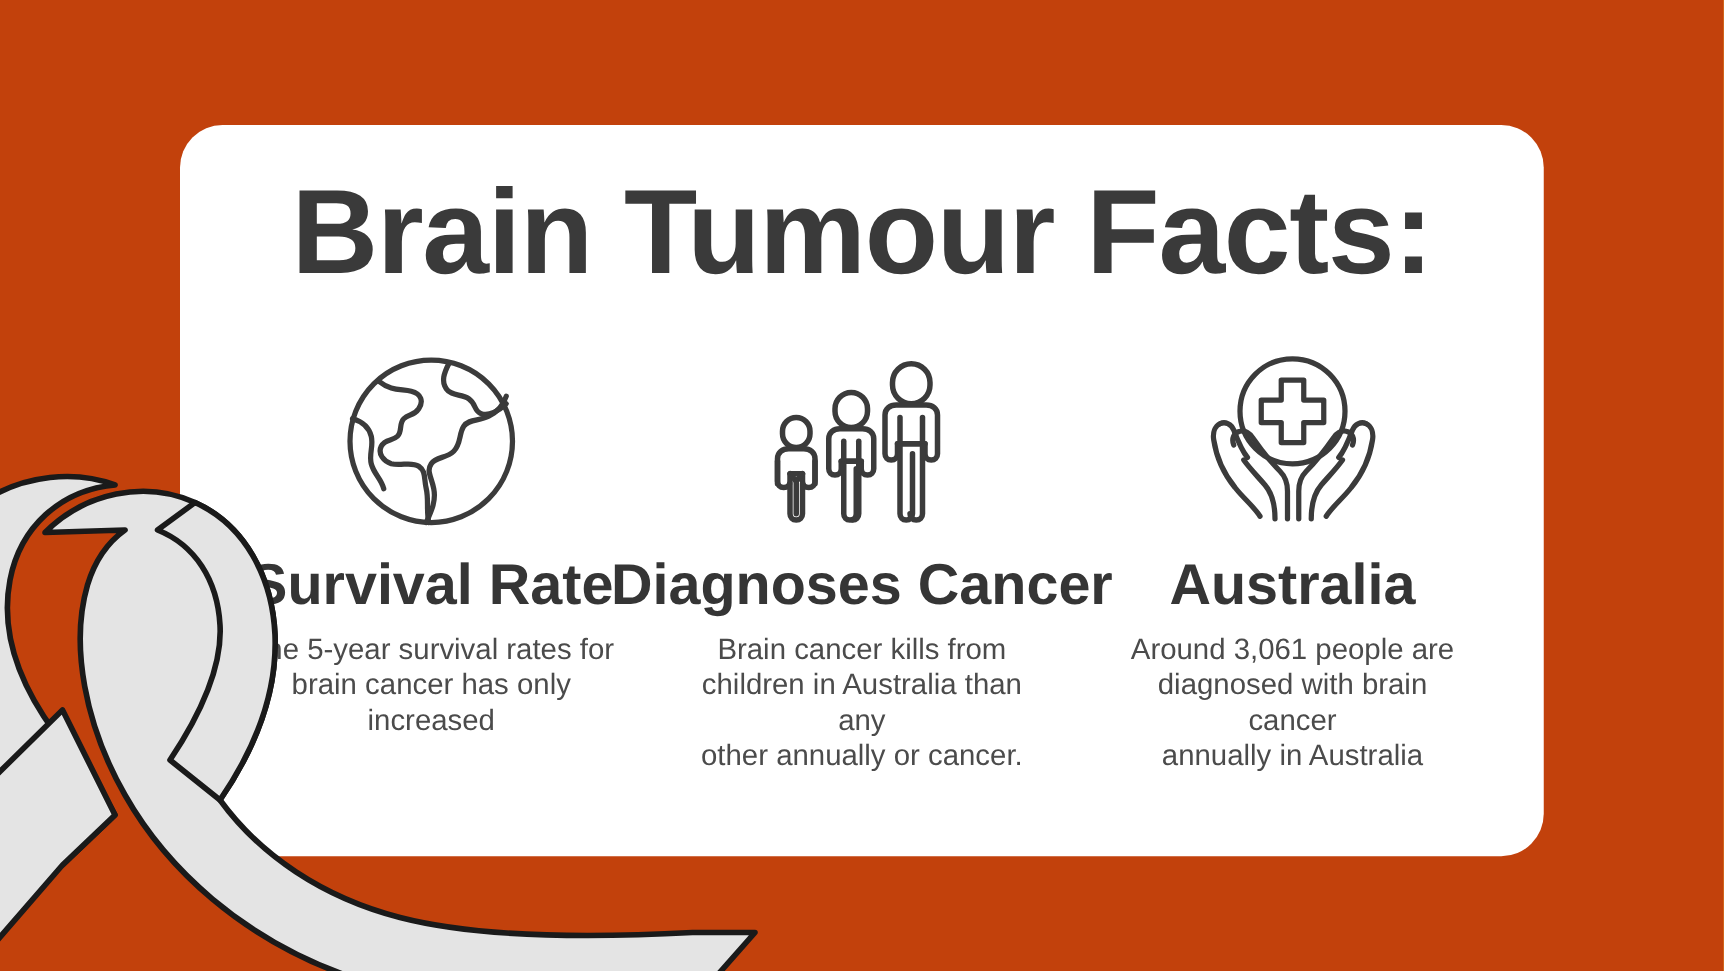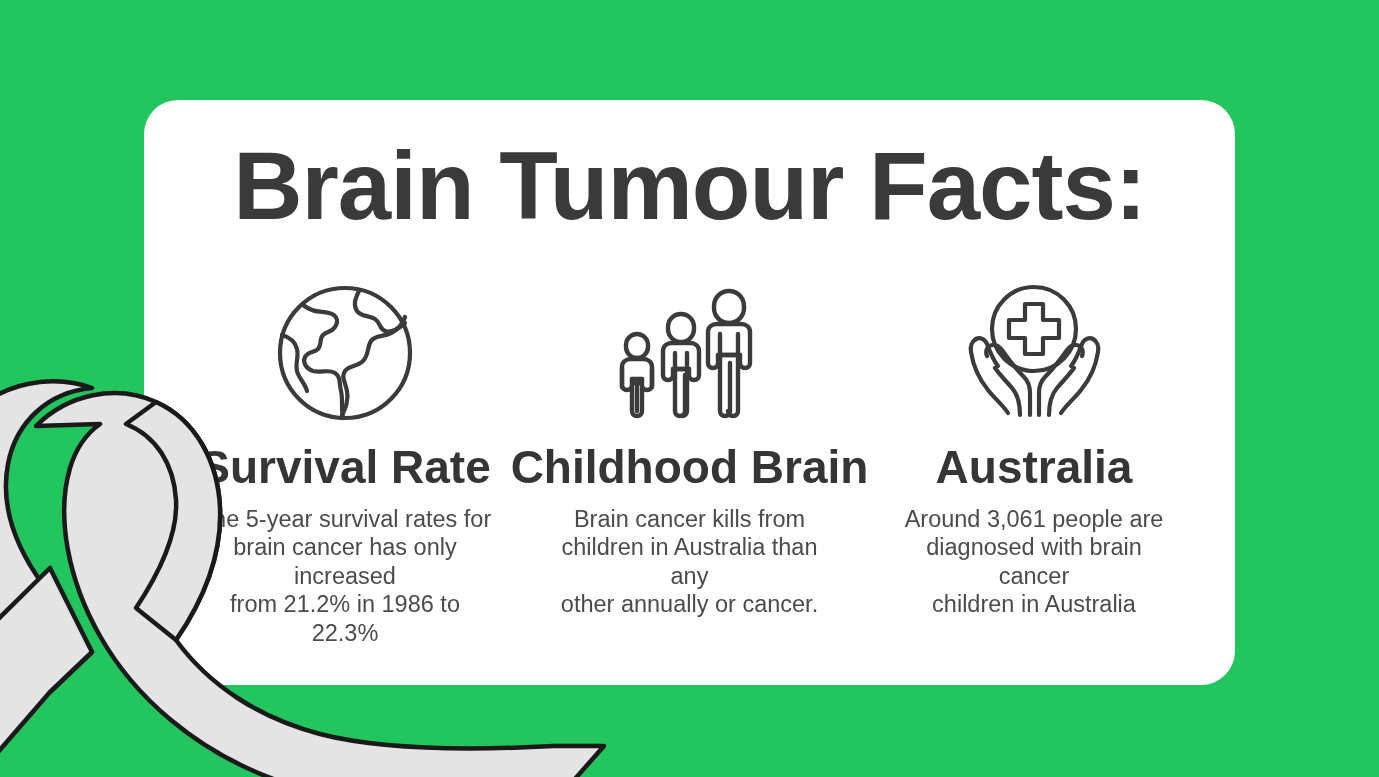--- a/index.html
+++ b/index.html
@@ -13,21 +13,21 @@
     font-family: "Liberation Sans", sans-serif;
     background: #FFC416;
     position: relative;
   }
 
   #stage {
     position: absolute;
     left: 0; top: 0;
     width: 1379px;
     height: 777px;
-    background: #22c55e;
+    background: #c2410c;
     overflow: hidden;
   }
 
   
   .card {
     position: absolute;
     left: 144px;
     top: 100px;
     width: 1091px;
     height: 585px;
@@ -135,21 +135,20 @@
                      C124 46 128 40 130 34"></path>
             <path d="M84 8 C80 16 78 22 82 28 C86 34 94 32 100 36
                      C106 40 104 46 110 48 C116 50 124 46 130 40"></path>
             <path d="M7 52 C14 54 20 58 22 66 C24 74 20 80 22 88 C24 96 30 100 32 108"></path>
           </svg>
         </div>
         <div class="col-heading">Survival Rate</div>
         <div class="col-body">
           <span>The 5-year survival rates for</span>
           <span>brain cancer has only increased</span>
-          <span>from 21.2% in 1986 to 22.3%</span>
         </div>
       </div>
 
       <div class="col col-2">
         <div class="icon-wrap">
           <svg width="160" height="140" viewBox="0 0 160 140" fill="none" stroke="#3B3B3B" stroke-width="4.4" stroke-linecap="round" stroke-linejoin="round">
 
             <g>
               <rect x="16" y="51" width="22" height="24" rx="11"></rect>
               <path d="M12 84 C12 79 16 76 21 76 L33 76 C38 76 42 79 42 84
@@ -183,21 +182,21 @@
                        L130 72 L108 72 L108 80 C108 83 106 85 103 85
                        C100 85 98 83 98 80 Z"></path>
               <path d="M108 72 L130 72"></path>
               <path d="M110 51 L110 72"></path>
               <path d="M128 51 L128 72"></path>
               <path d="M110 74 L110 128 C110 131 112 133 115 133 C118 133 120 131 120 128 L120 80"></path>
               <path d="M128 74 L128 128 C128 131 126 133 123 133 C120 133 118 131 118 128"></path>
             </g>
           </svg>
         </div>
-        <div class="col-heading">Childhood Brain</div>
+        <div class="col-heading">Diagnoses Cancer</div>
         <div class="col-body">
           <span>Brain cancer kills from</span>
           <span>children in Australia than any</span>
           <span>other annually or cancer.</span>
         </div>
       </div>
 
       <div class="col col-3">
         <div class="icon-wrap">
           <svg width="145" height="140" viewBox="0 0 145 140" fill="none" stroke="#3B3B3B" stroke-width="4.2" stroke-linecap="round" stroke-linejoin="round">
@@ -218,21 +217,21 @@
             <path d="M131 56 C127 54 122 56 120 61 C117 69 114 77 109 83"></path>
             <path d="M120 73 C122 68 120 63 115 62 C111 61 108 63 105 67
                      C98 77 91 86 83 94 C79 98 77 104 77 110 L77 132"></path>
             <path d="M87 132 C87 120 89 112 95 105 C101 98 107 92 112 85"></path>
           </svg>
         </div>
         <div class="col-heading">Australia</div>
         <div class="col-body">
           <span>Around 3,061 people are</span>
           <span>diagnosed with brain cancer</span>
-          <span>children in Australia</span>
+          <span>annually in Australia</span>
         </div>
       </div>
 
     </div>
   </div>
 
   <div class="ribbon">
     <svg width="740" height="470" viewBox="0 0 740 470" fill="none" stroke="#1A1A1A" stroke-width="4.5" stroke-linejoin="round" stroke-linecap="round">
 
       <path d="M152 48

